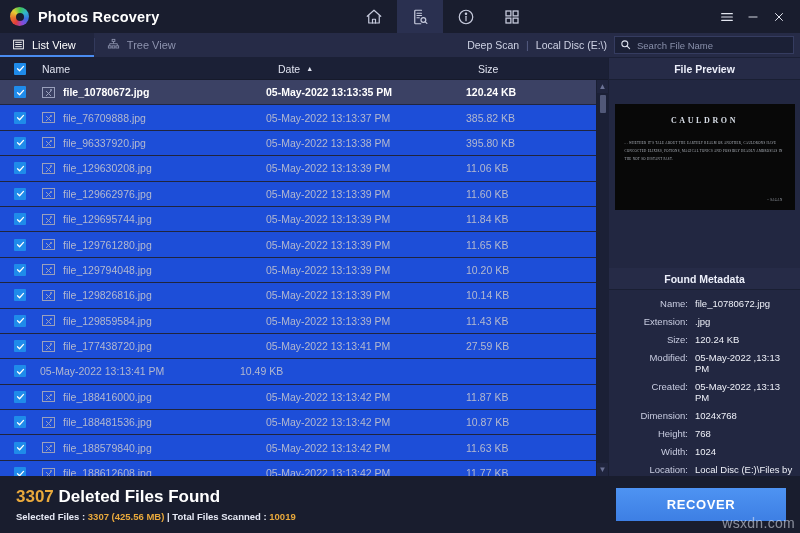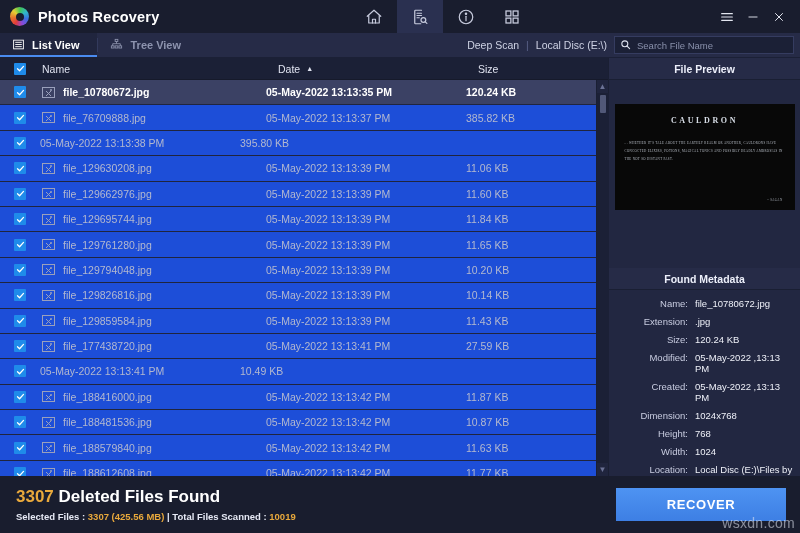--- a/index.html
+++ b/index.html
@@ -71,21 +71,21 @@
     display: flex; align-items: stretch;
     position: relative;
     border-bottom: 1px solid #1b2036;
   }
   .viewtab {
     display: flex; align-items: center; gap: 7px;
     padding: 0 18px 0 12px;
     font-size: 11px; color: #8d93ae;
     position: relative;
   }
-  .viewtab .vlabel { font-weight: bold; }
+  .viewtab .vlabel { font-weight: normal; }
   .viewtab.active { color: #ffffff; background: #20253e; }
   .viewtab.active::after {
     content: ""; position: absolute; left: 0; right: 0; bottom: 0;
     height: 2px; background: #4a8bf0;
   }
   .viewtab.active .vlabel { color: #ffffff; }
   .tabdiv { width: 1px; background: #333a5c; margin: 5px 0; }
 
   .tb-right {
     margin-left: auto; display: flex; align-items: center; gap: 7px;
@@ -378,20 +378,24 @@
               <div class="col-size">385.82 KB</div>
             </div>
             <div class="row">
               <div class="col-chk">
                 <span class="chk">
                   <svg width="9" height="9" viewBox="0 0 24 24" fill="none" stroke="#fff" stroke-width="3.4" stroke-linecap="round" stroke-linejoin="round">
                     <path d="M4 12.5l5.5 5.5L20 6.5"></path>
                   </svg>
                 </span>
               </div>
+              <div class="col-name">
+                <span class="fileicon"></span>
+                <span>file_96337920.jpg</span>
+              </div>
               <div class="col-date">05-May-2022 13:13:38 PM</div>
               <div class="col-size">395.80 KB</div>
             </div>
             <div class="row">
               <div class="col-chk">
                 <span class="chk">
                   <svg width="9" height="9" viewBox="0 0 24 24" fill="none" stroke="#fff" stroke-width="3.4" stroke-linecap="round" stroke-linejoin="round">
                     <path d="M4 12.5l5.5 5.5L20 6.5"></path>
                   </svg>
                 </span>

